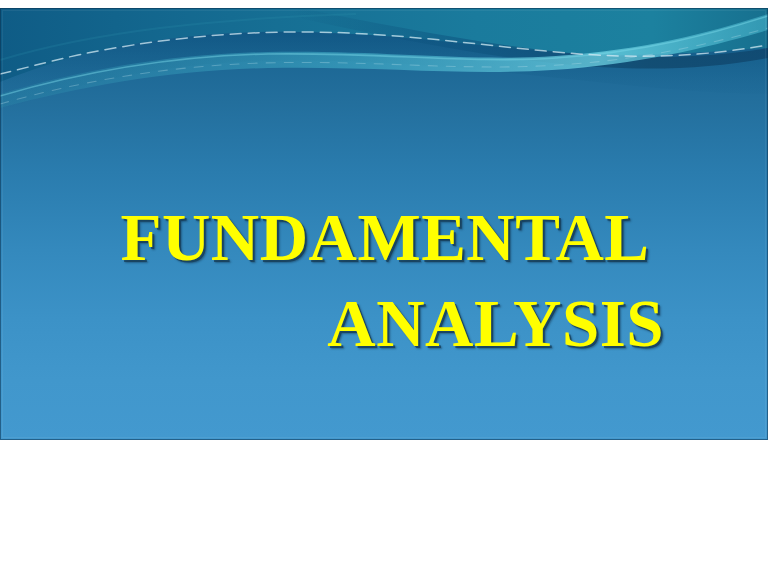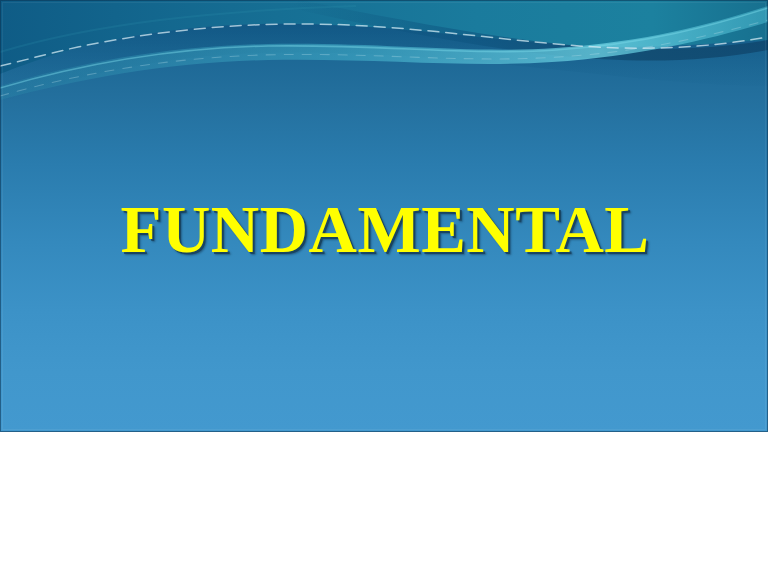--- a/index.html
+++ b/index.html
@@ -19,20 +19,21 @@
     background: linear-gradient(to bottom,
         #155d8c 0%,
         #1b6693 10%,
         #236f9d 22%,
         #2a7cae 38%,
         #3489bd 56%,
         #3c92c7 72%,
         #4197cc 86%,
         #4399cf 100%);
     box-sizing: border-box;
+    margin-top: 8px;
   }
 
   
   #slide-border {
     position: absolute;
     inset: 0;
     border: 1px solid rgba(10, 50, 80, 0.55);
     box-sizing: border-box;
     pointer-events: none;
     z-index: 30;
@@ -159,17 +160,18 @@
 
     <path d="M0,96 C70,76 160,58 262,55
              C364,52 452,62 540,58
              C632,54 702,38 768,20" fill="none" stroke="#bfe4f0" stroke-opacity="0.30" stroke-width="1.1" stroke-dasharray="9 9" stroke-linecap="round"></path>
 
     <path d="M0,52 C40,40 96,28 160,20 C226,12 290,8 356,6" fill="none" stroke="#2e90ad" stroke-opacity="0.22" stroke-width="2"></path>
   </svg>
 
   <div id="title-block">
     <div class="title-line line-1">FUNDAMENTAL</div>
+    <div class="title-line line-2">ANALYSIS</div>
   </div>
 
   <div id="slide-border"></div>
   <div id="slide-border-inner"></div>
 </div>
 
 </body></html>

